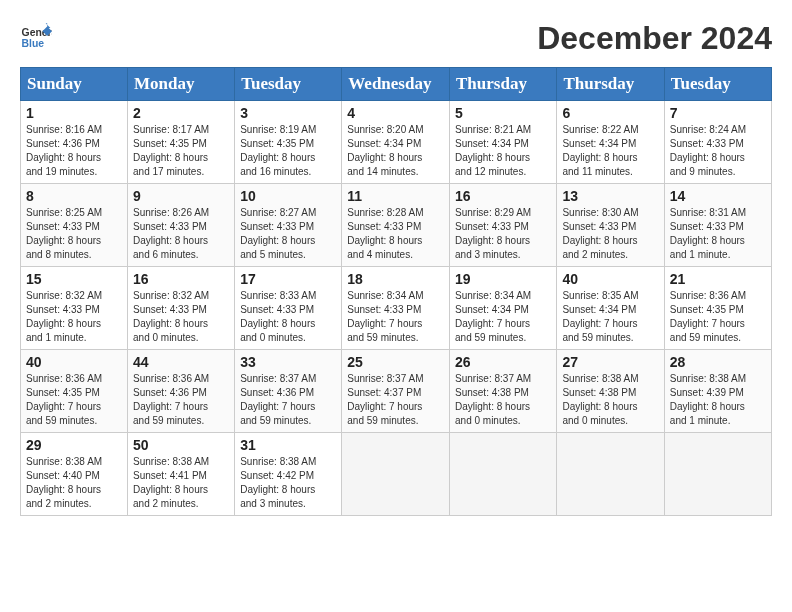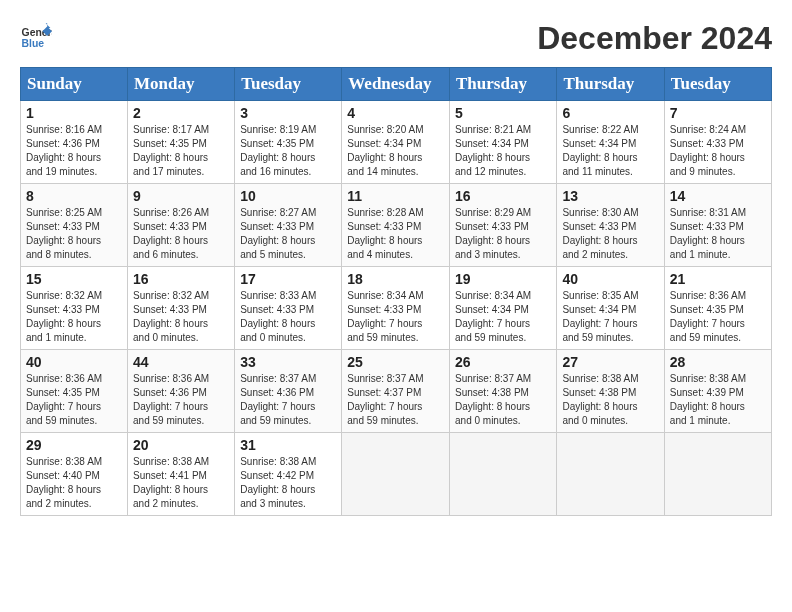--- a/index.html
+++ b/index.html
@@ -233,21 +233,21 @@
         <div class="day-info">Sunrise: 8:38 AM<br>Sunset: 4:39 PM<br>Daylight: 8 hours<br>and 1 minute.</div>
       </td>
     </tr>
 
     <tr>
       <td>
         <span class="day-number">29</span>
         <div class="day-info">Sunrise: 8:38 AM<br>Sunset: 4:40 PM<br>Daylight: 8 hours<br>and 2 minutes.</div>
       </td>
       <td>
-        <span class="day-number">20</span>
+        <span class="day-number">50</span>
         <div class="day-info">Sunrise: 8:38 AM<br>Sunset: 4:41 PM<br>Daylight: 8 hours<br>and 2 minutes.</div>
       </td>
       <td>
         <span class="day-number">31</span>
         <div class="day-info">Sunrise: 8:38 AM<br>Sunset: 4:42 PM<br>Daylight: 8 hours<br>and 3 minutes.</div>
       </td>
       <td class="empty"></td>
       <td class="empty"></td>
       <td class="empty"></td>
       <td class="empty"></td>

